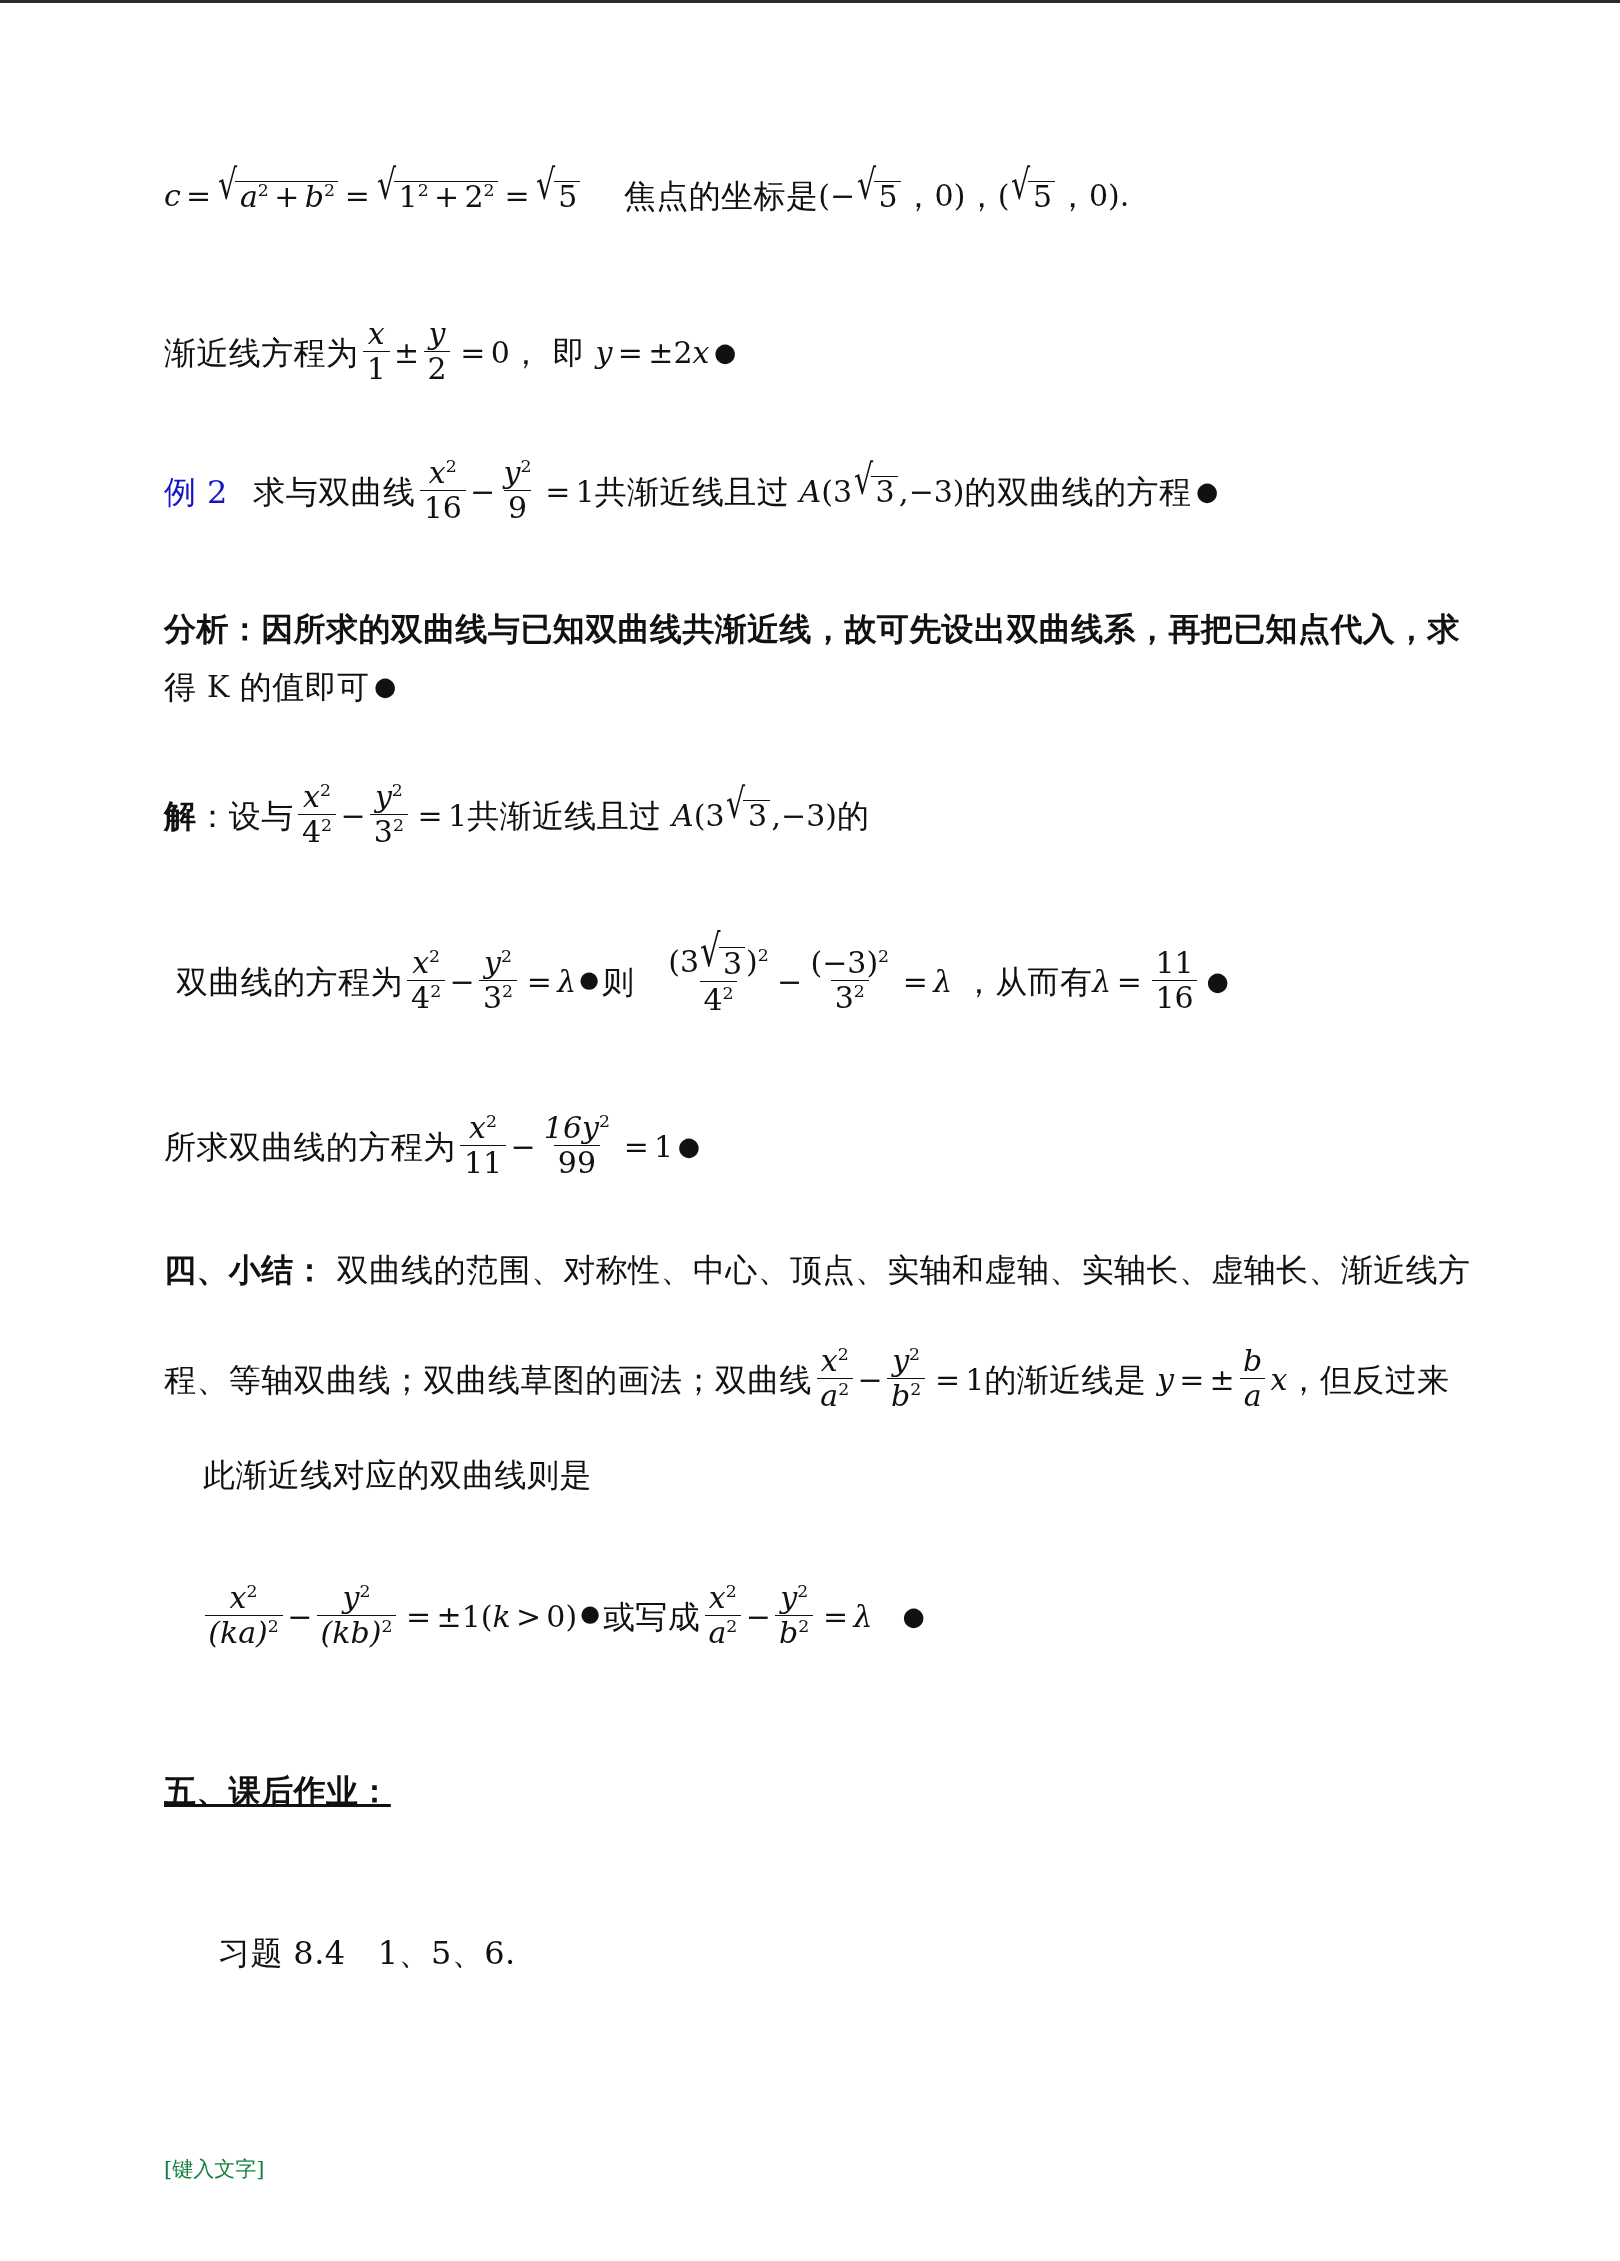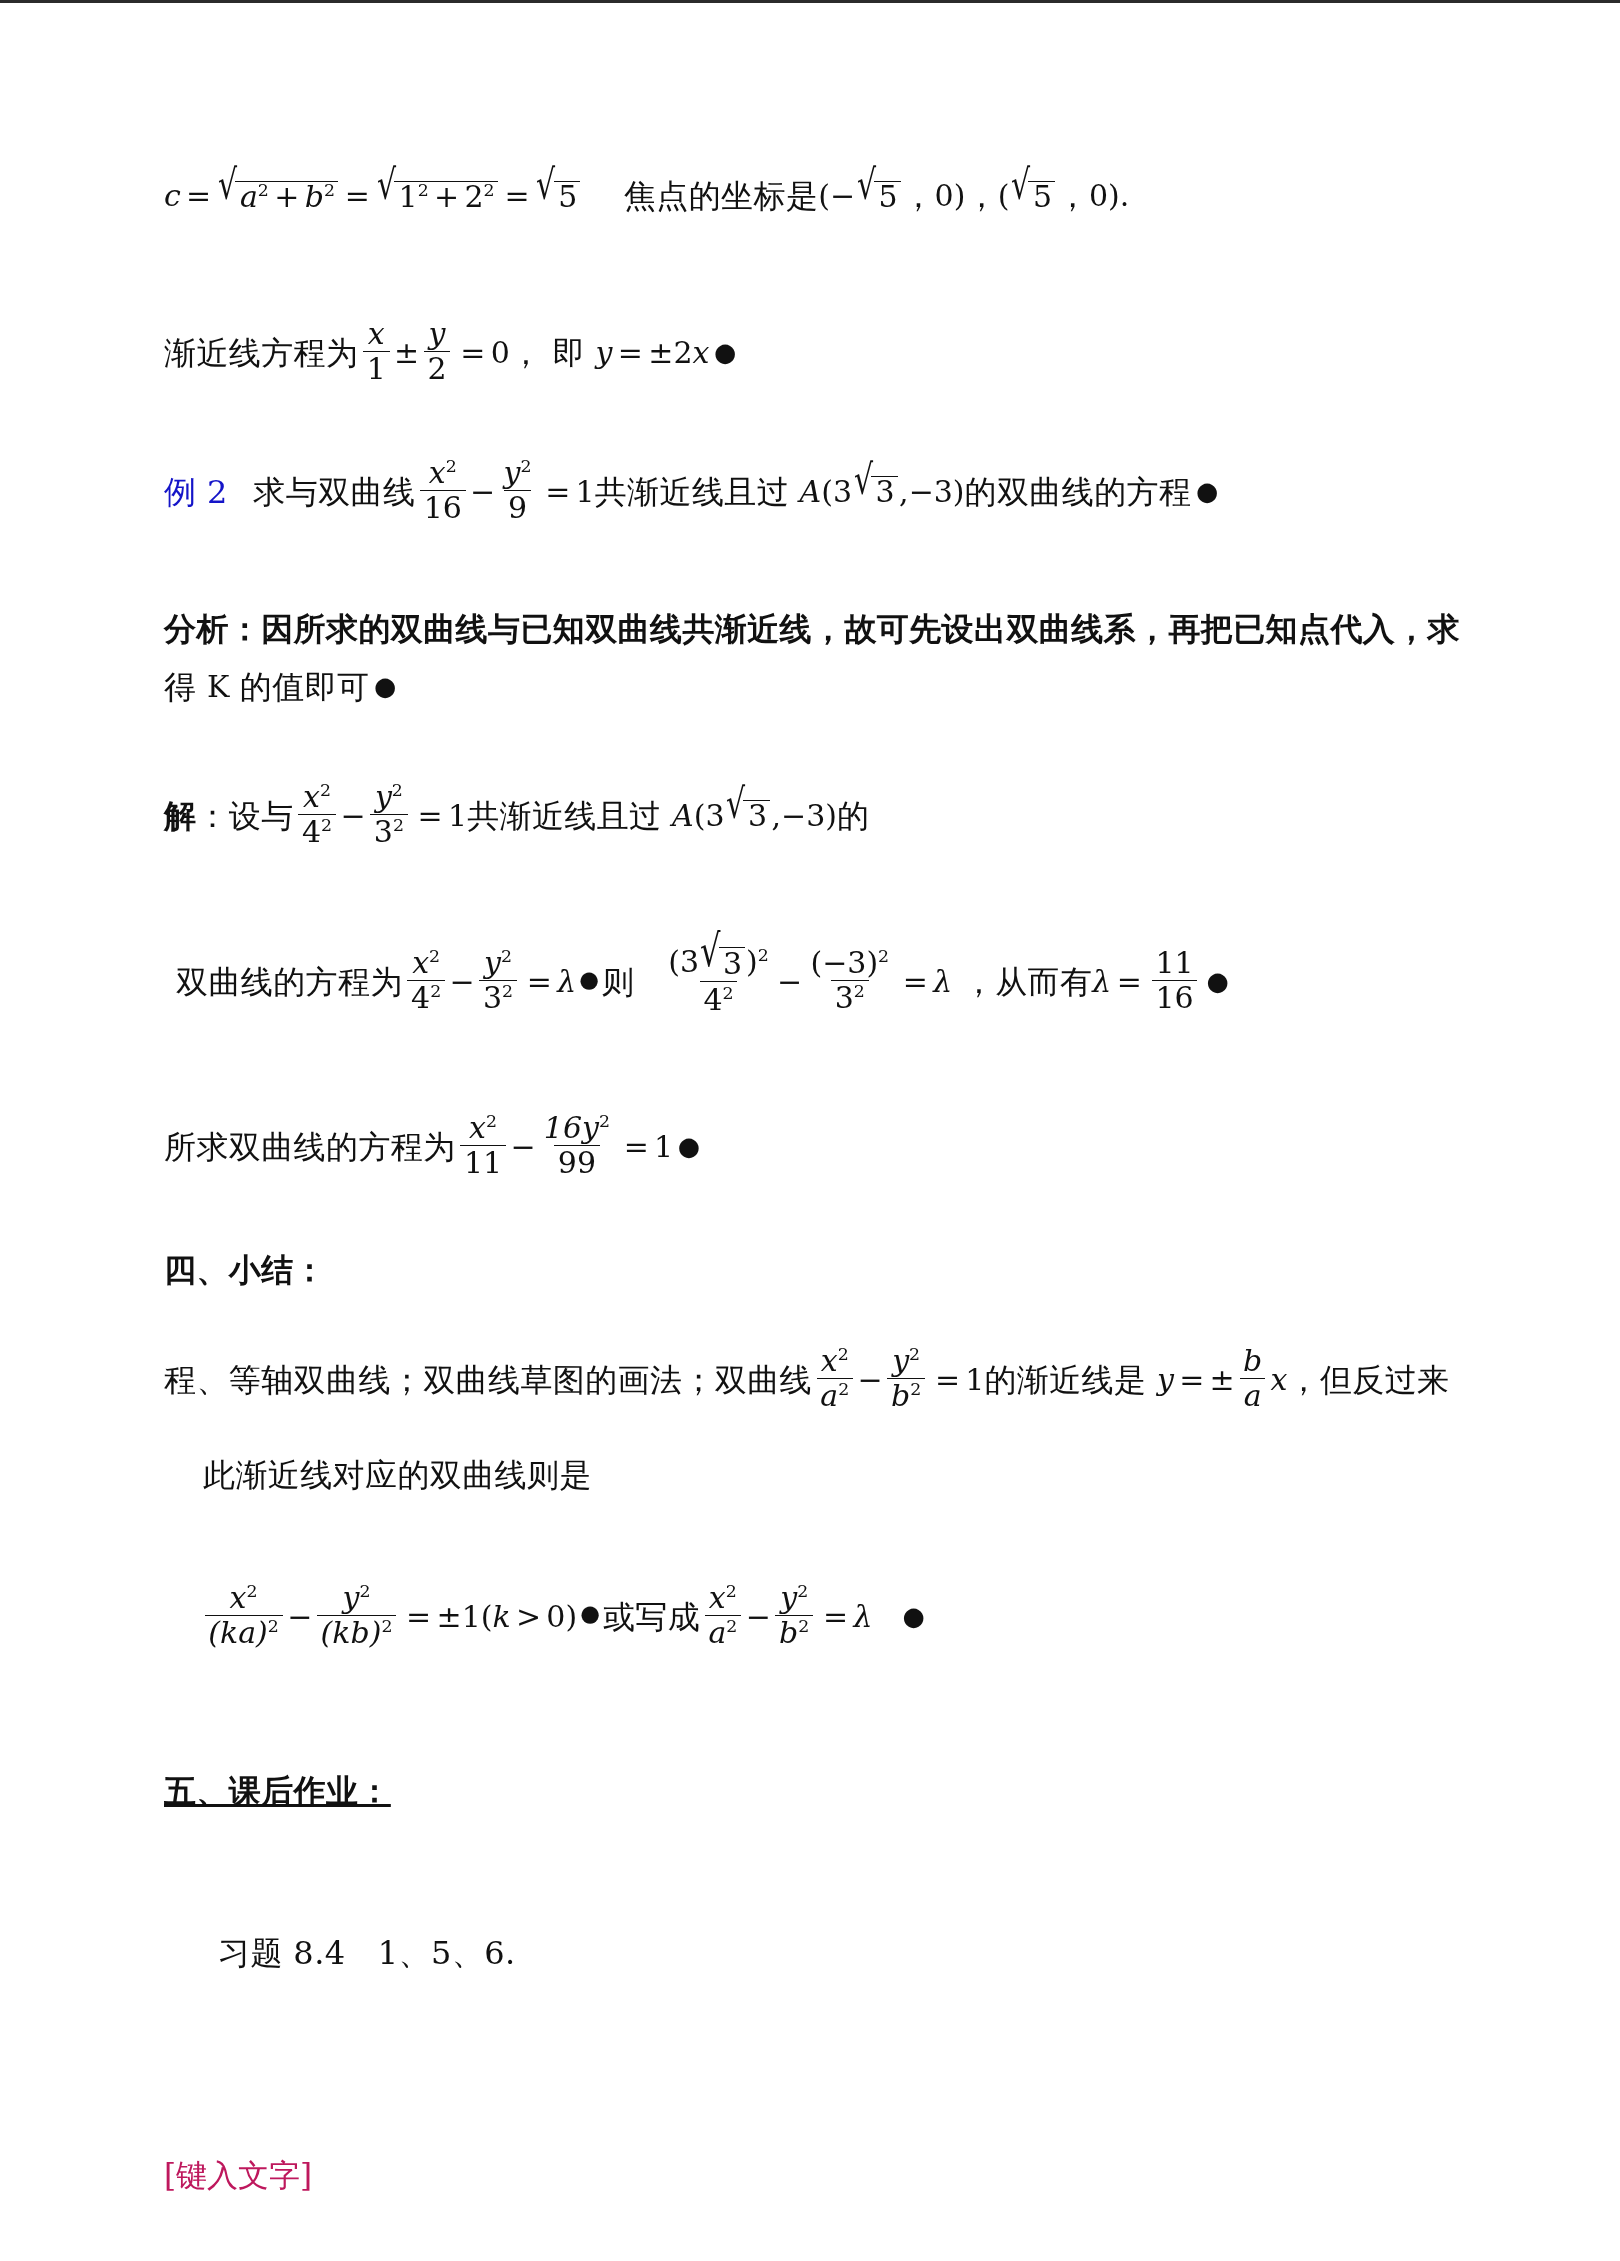--- a/index.html
+++ b/index.html
@@ -61,21 +61,21 @@
   }
   .rad .bar{
     border-top:1.7px solid #111;padding:0 3px 0 4.5px;margin-top:0.8px;
   }
 
   .dot{font-style:normal;font-weight:bold;padding-left:4.5px;font-size:25.6px;}
   .dotmid{font-style:normal;font-weight:bold;padding:0 3px;font-size:22.6px;position:relative;top:-3px;}
 
   .footer{
     position:absolute;left:164px;top:2155px;
-    font-size:31px;color:#be185d;
+    font-size:21px;color:#15803d;
     font-family:"DejaVu Serif","Liberation Serif",serif;
   }
 </style>
 </head>
 <body>
 
 <div class="page-top-rule"></div>
 
 <div class="page">
 <div class="body-col">
@@ -269,20 +269,21 @@
     </span>
     <span class="op">=</span>
     <span class="m mu">1</span>
     <span class="dot">●</span>
   </div>
 
   <div class="ln" style="position:absolute;top:1251px;left:0;">
     <span class="cn bold">四、小结</span>
     <span class="cn bold">：</span>
     <span class="sp"></span>
+    <span class="cn">双曲线的范围、对称性、中心、顶点、实轴和虚轴、实轴长、虚轴长、渐近线方</span>
   </div>
 
   <div class="ln" style="position:absolute;top:1343px;left:0;">
     <span class="cn">程、等轴双曲线；双曲线草图的画法；双曲线</span>
     <span class="frac m">
       <span class="num"><span>x</span><sup class="exn">2</sup></span>
       <span class="den"><span>a</span><sup class="exn">2</sup></span>
     </span>
     <span class="m mu">−</span>
     <span class="frac m">

